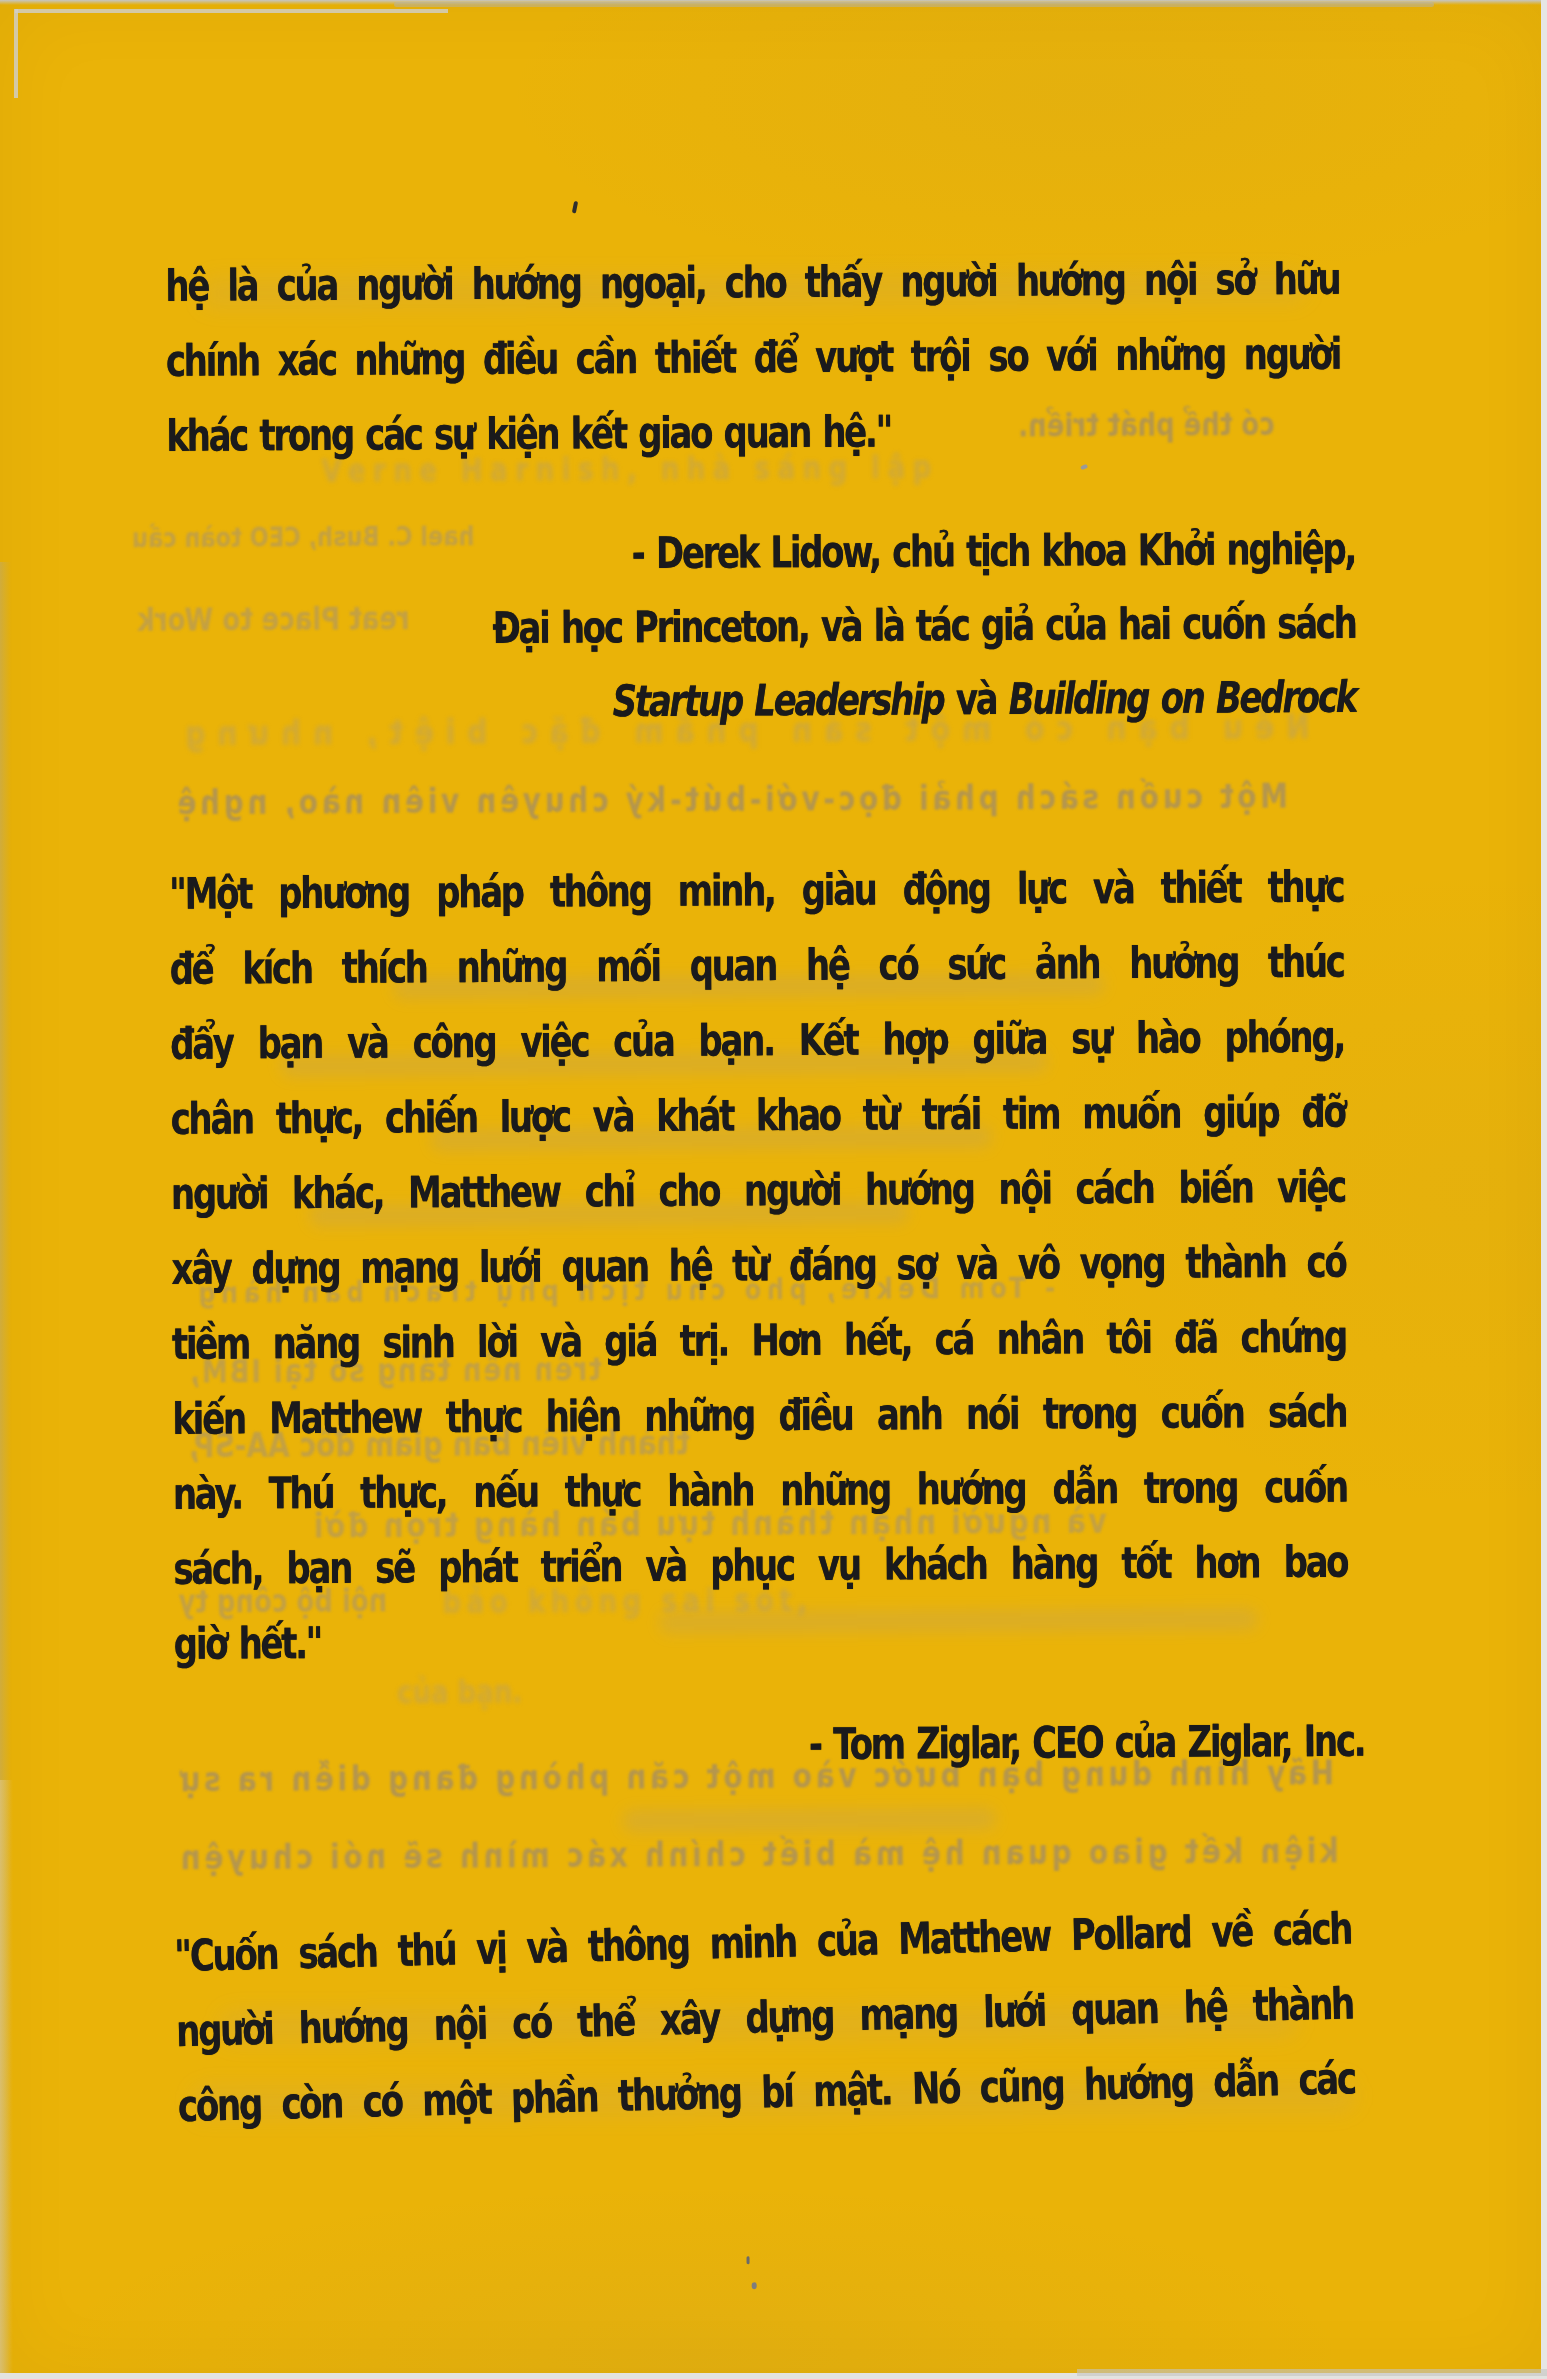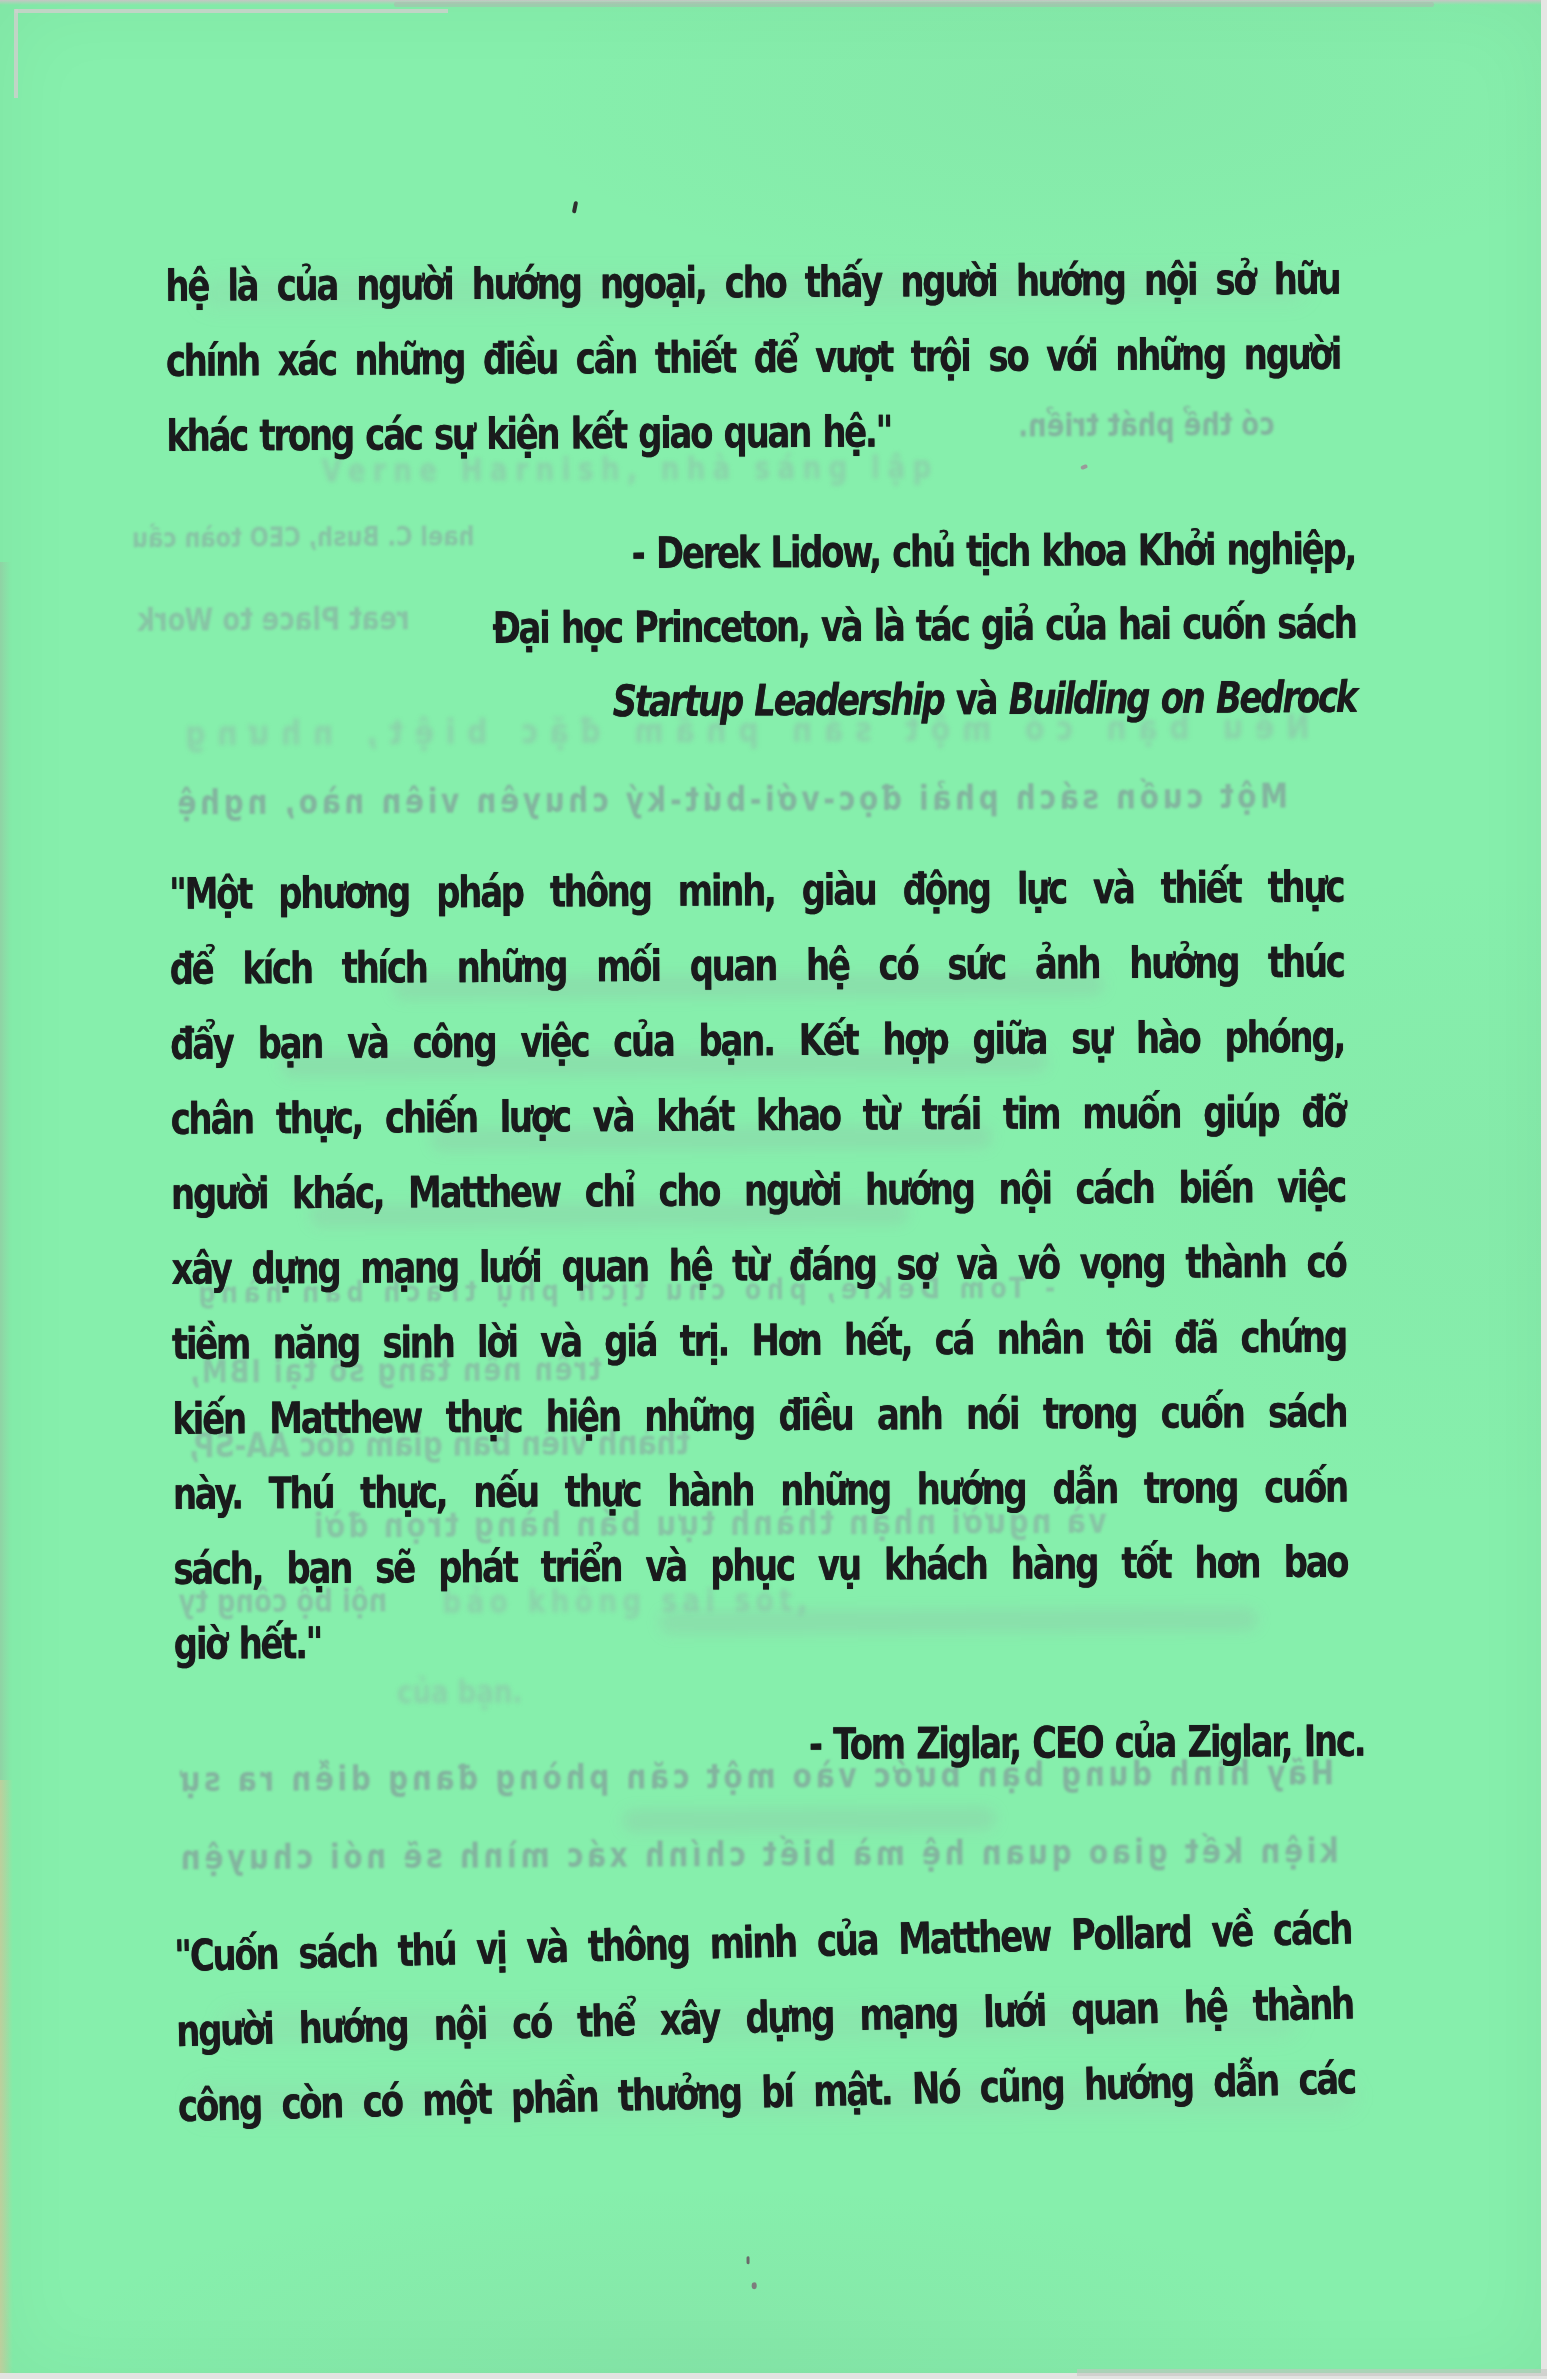--- a/index.html
+++ b/index.html
@@ -1,18 +1,18 @@
 <!DOCTYPE html>
 <html style="font-size:15px"><head>
 <meta charset="utf-8">
 <style>
   html,body{margin:0;padding:0;background:#777;}
   .page{
     position:relative;width:1548px;height:2380px;margin:0 auto;
-    background:#86efac;overflow:hidden;
+    background:#eab308;overflow:hidden;
     font-family:"DejaVu Sans","Liberation Sans",sans-serif;
     box-shadow:inset 0 0 84px rgba(0,0,0,.05);
   }
   
   .page::before{
     content:"";position:absolute;inset:0;pointer-events:none;
     background:
       radial-gradient(ellipse 843px 281px at 70% 4%,rgba(120,120,120,.05),transparent 70%),
       radial-gradient(ellipse 656px 468px at 95% 50%,rgba(120,120,120,.04),transparent 70%),
       radial-gradient(ellipse 937px 244px at 45% 99%,rgba(120,120,120,.07),transparent 70%);

